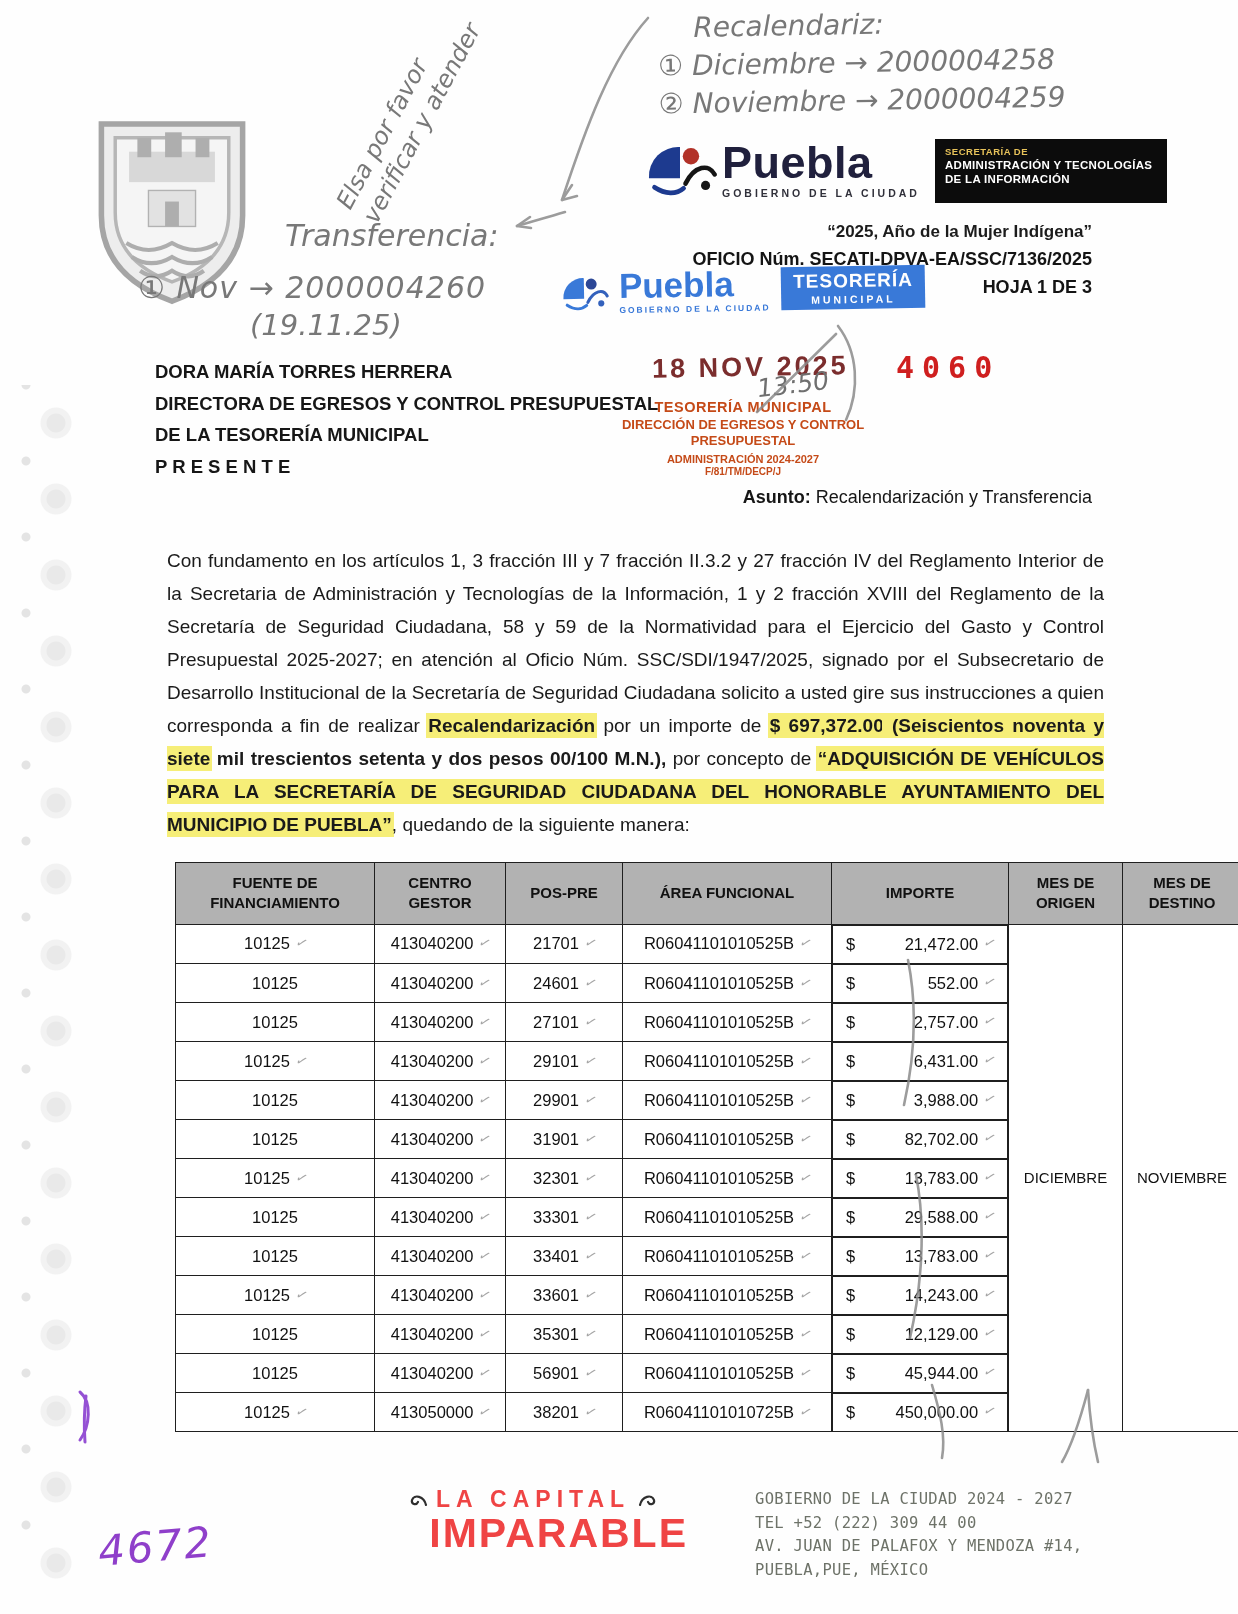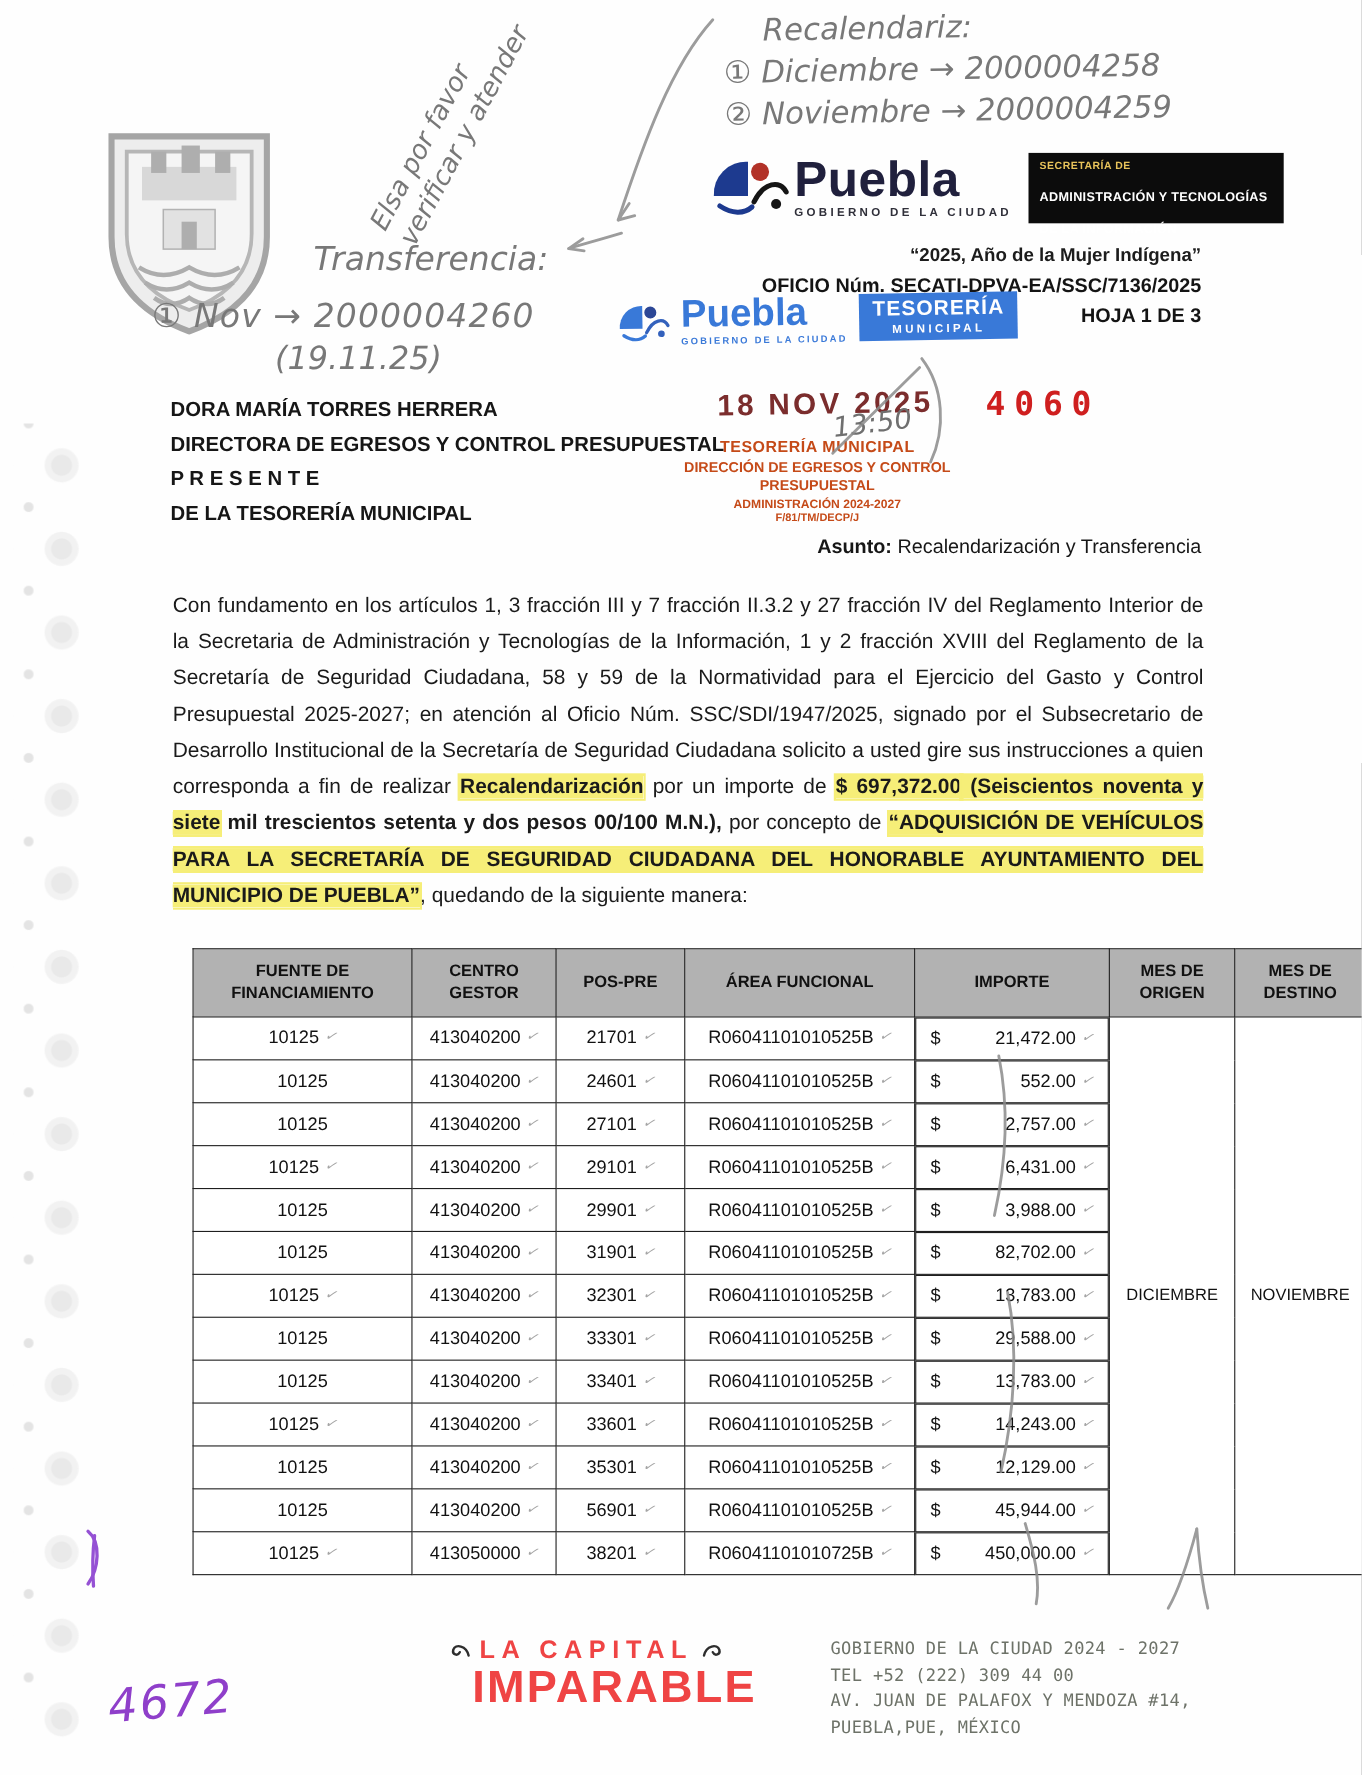--- a/index.html
+++ b/index.html
@@ -31,21 +31,21 @@
   .transfer-date{position:absolute;left:250px;top:308px;font-size:29px;}
   .time{position:absolute;left:757px;top:370px;font-size:25px;transform:rotate(-7deg);color:#6f6f6f;}
   
   .logo-block{position:absolute;left:638px;top:136px;display:flex;align-items:center;}
   .talavera{width:84px;height:66px;}
   .talavera.small{width:56px;height:44px;}
   .brand{font-size:45px;font-weight:bold;color:#20203d;letter-spacing:.5px;line-height:1;}
   .brand-sub{font-size:10.5px;font-weight:bold;letter-spacing:3px;color:#30303a;margin-top:2px;}
   .secretariat-box{position:absolute;left:935px;top:139px;width:212px;height:50px;background:#0c0c0c;color:#fff;padding:7px 10px;}
   .secretariat-box .s1{font-size:9.5px;font-weight:bold;color:#e8c35a;letter-spacing:.5px;}
-  .secretariat-box .s2{font-size:11.5px;font-weight:bold;letter-spacing:.3px;margin-top:17px;}
+  .secretariat-box .s2{font-size:11.5px;font-weight:bold;letter-spacing:.3px;margin-top:2px;}
   
   .slogan{position:absolute;right:146px;top:222px;font-size:17px;font-weight:bold;color:#1c1c1c;}
   .oficio-num{position:absolute;right:146px;top:249px;font-size:18px;font-weight:bold;color:#141414;}
   .hoja{position:absolute;right:146px;top:277px;font-size:18px;font-weight:bold;color:#141414;}
   
   .tes-stamp{position:absolute;left:556px;top:266px;display:flex;align-items:center;gap:7px;opacity:.93;transform:rotate(-1deg);}
   .tes-brand{font-size:35px;font-weight:bold;color:#2b6fd6;line-height:1;}
   .tes-brand-sub{font-size:8.5px;font-weight:bold;letter-spacing:2px;color:#2b6fd6;margin-top:2px;}
   .tes-box{background:#2b6fd6;color:#fff;text-align:center;padding:4px 12px;margin-left:4px;}
   .tes-l1{font-size:19px;font-weight:bold;letter-spacing:1px;}
@@ -57,21 +57,21 @@
   .office-stamp .l1{font-size:14.5px;font-weight:bold;letter-spacing:.5px;}
   .office-stamp .l2,.office-stamp .l3{font-size:13px;font-weight:bold;}
   .office-stamp .l4{font-size:11px;font-weight:bold;margin-top:2px;}
   .office-stamp .l5{font-size:10px;font-weight:bold;}
   
   .recipient{position:absolute;left:155px;top:356px;font-size:18.5px;font-weight:bold;line-height:31.5px;color:#161616;}
   
   .asunto{position:absolute;right:146px;top:487px;font-size:18px;color:#161616;}
   .asunto .b{font-weight:bold;}
   
-  .body-par{position:absolute;left:155px;top:532px;width:937px;margin:2px;font-size:19px;line-height:33px;text-align:justify;color:#1a1a1a;}
+  .body-par{position:absolute;left:155px;top:532px;width:937px;margin:12px;font-size:19px;line-height:33px;text-align:justify;color:#1a1a1a;}
   .seg-bold{font-weight:bold;}
   .seg-bold-highlight{font-weight:bold;background:#f6ee78;box-shadow:0 0 0 2px #f6ee78;}
   
   .budget-table{position:absolute;left:175px;top:862px;border-collapse:collapse;table-layout:fixed;width:1003px;background:#fff;}
   .budget-table th,.budget-table td{border:1.6px solid #1f1f1f;}
   .budget-table th{background:#b2b2b2;font-weight:bold;font-size:15px;line-height:1.35;padding:10px 4px;color:#111;}
   .budget-table td{font-size:16.5px;padding:9px 6px;text-align:center;color:#111;}
   th.col0{width:190px}th.col1{width:122px}th.col2{width:108px}th.col3{width:200px}th.col4{width:168px}th.col5{width:105px}th.col6{width:110px}
   td.col4{padding:9px 13px;}
   .importe-cell{display:flex;align-items:center;}
@@ -166,22 +166,22 @@
     </div>
   </div>
 
   <div class="date-stamp">18 NOV 2025</div>
   <div class="hw time">13:50</div>
   <div class="folio-red">4060</div>
 
   <div class="recipient">
     <div>DORA MARÍA TORRES HERRERA</div>
     <div>DIRECTORA DE EGRESOS Y CONTROL PRESUPUESTAL</div>
+    <div>DE LA TESORERÍA MUNICIPAL</div>
     <div>P R E S E N T E</div>
-    <div>DE LA TESORERÍA MUNICIPAL</div>
   </div>
 
   <div class="office-stamp">
     <div class="l1">TESORERÍA MUNICIPAL</div>
     <div class="l2">DIRECCIÓN DE EGRESOS Y CONTROL</div>
     <div class="l3">PRESUPUESTAL</div>
     <div class="l4">ADMINISTRACIÓN 2024-2027</div>
     <div class="l5">F/81/TM/DECP/J</div>
   </div>
 

